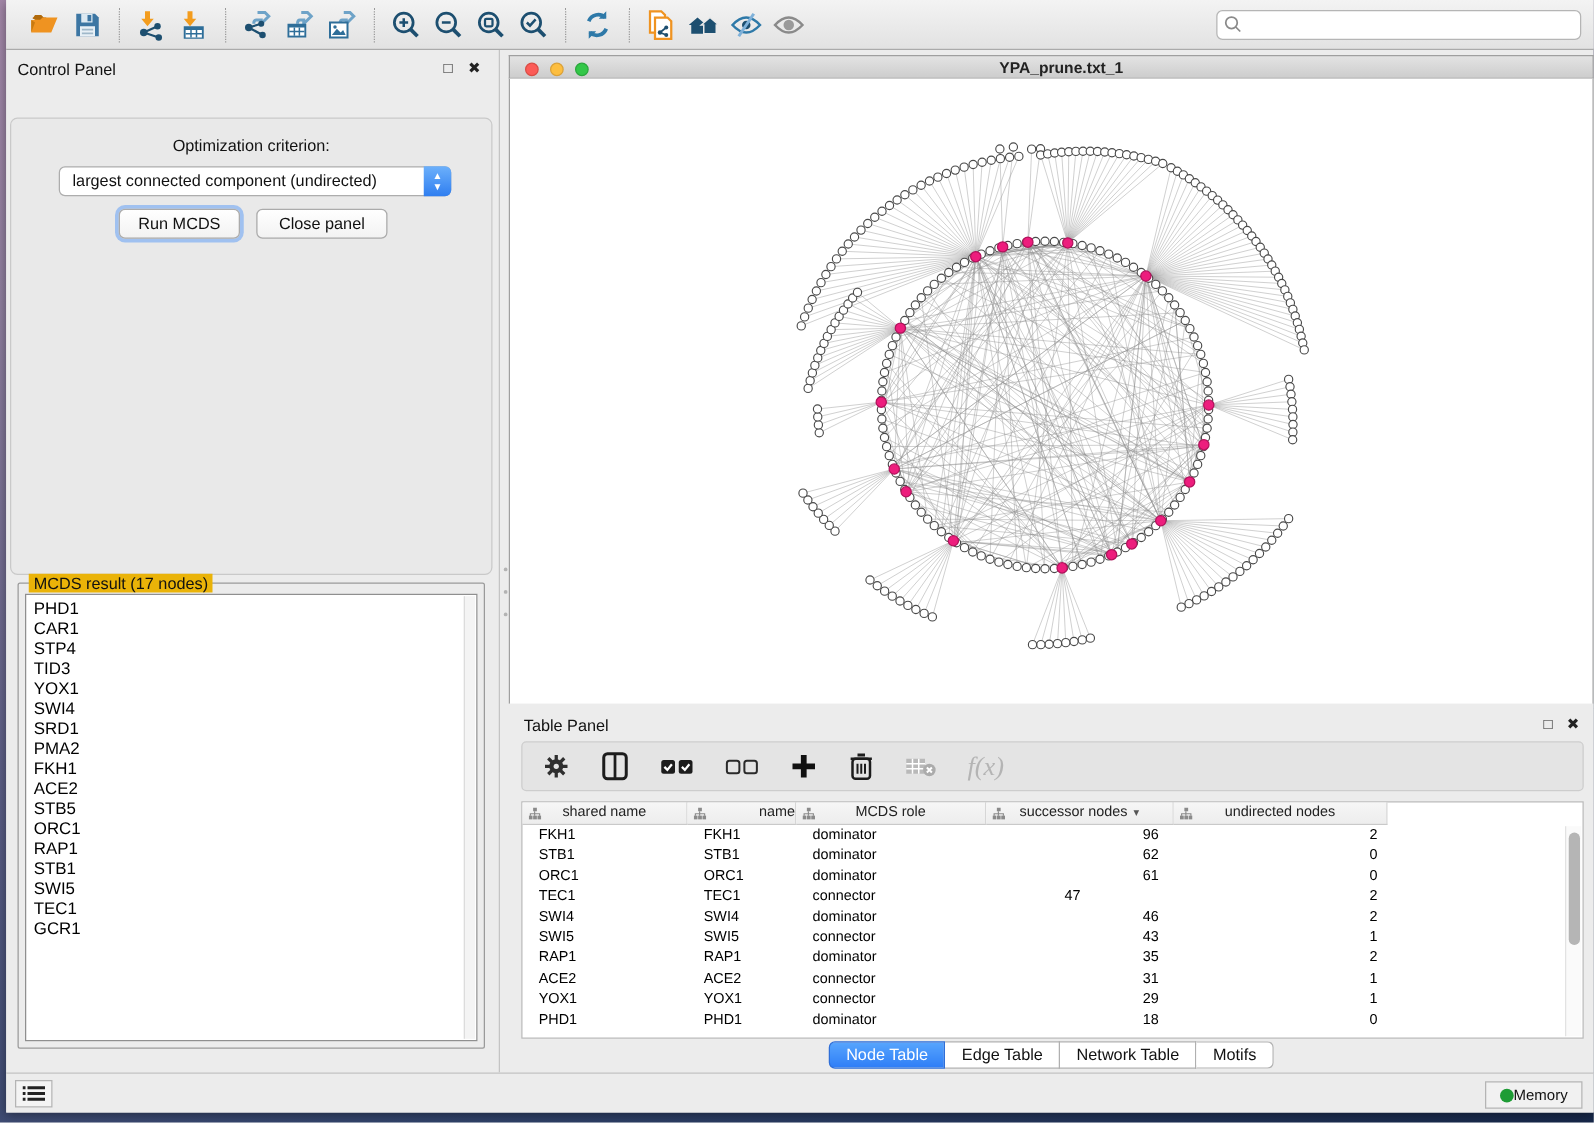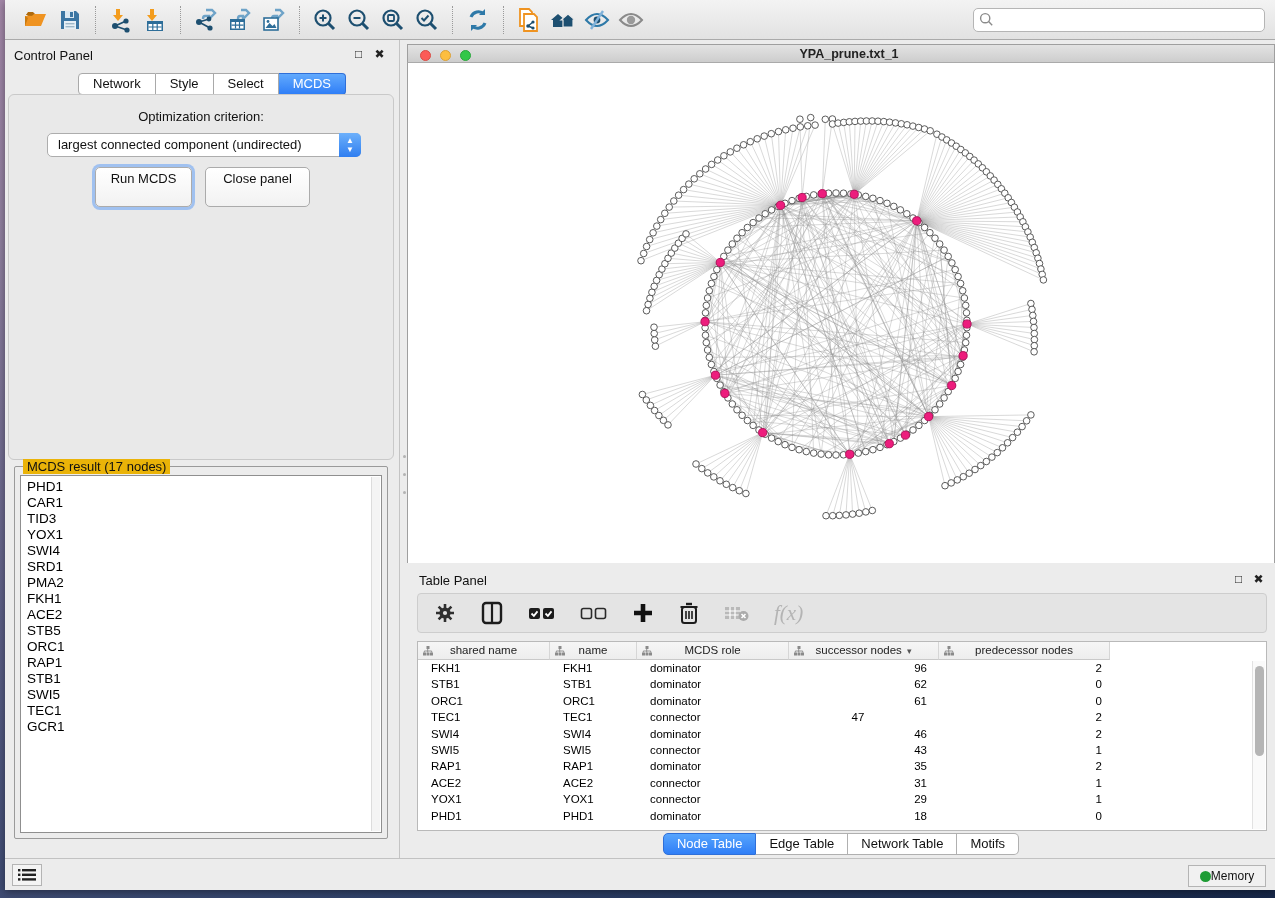--- a/index.html
+++ b/index.html
@@ -24,21 +24,21 @@
   .wingear { position:absolute; top:8px; width:13px; height:13px; font-size:12px; color:#222; text-align:center; line-height:13px; }
   #cp-tabs { position:absolute; left:73px; top:33px; height:22px; display:flex; }
   .cp-tab { height:22px; line-height:20px; padding:0 14px; font-size:13px; background:#fff; border:1px solid #a9a9a9; border-left:none; color:#111; text-align:center; }
   .cp-tab:first-child { border-left:1px solid #a9a9a9; border-radius:4px 0 0 4px; }
   .cp-tab:last-child  { border-radius:0 4px 4px 0; }
   .cp-tab.active { background:linear-gradient(#62aafd,#2f7ef7); border-color:#2f6fd8; color:#fff; }
   #cp-inner { position:absolute; left:3px; top:54px; width:386px; height:366px; background:#e9e9e9; border:1px solid #c9c9c9; border-radius:6px; }
   #opt-label { position:absolute; left:0; right:0; top:14px; text-align:center; font-size:13px; color:#111; }
   #criterion { position:absolute; left:38px; top:38px; width:314px; height:24px; background:#fff; border:1px solid #adadad; border-radius:5px; font-size:13px; line-height:22px; padding-left:10px; color:#111; }
   #criterion .stepper { position:absolute; right:-1px; top:-1px; width:22px; height:24px; border-radius:0 5px 5px 0; background:linear-gradient(#6cb0fb,#2f7ef0); color:#fff; font-size:8px; line-height:9px; text-align:center; padding-top:3px; }
-  .cp-btn { position:absolute; top:72px; height:40px; background:linear-gradient(#ffffff,#f2f2f2); border:1px solid #ababab; border-radius:5px; font-size:13px; color:#111; text-align:center; line-height:22px; }
+  .cp-btn { position:absolute; top:72px; height:24px; background:linear-gradient(#ffffff,#f2f2f2); border:1px solid #ababab; border-radius:5px; font-size:13px; color:#111; text-align:center; line-height:22px; }
   #run-btn { left:86px; width:97px; box-shadow:0 0 0 3px rgba(100,160,245,.55); }
   #close-btn { left:196px; width:105px; }
   #result-box { position:absolute; left:9px; top:426px; width:374px; height:373px; border:1px solid #9a9a9a; border-radius:2px; }
   #result-legend { position:absolute; left:8px; top:-8px; background:#eab308; padding:0 4px; font-size:13px; color:#111; }
   #result-list { position:absolute; left:5px; top:8px; right:5px; bottom:5px; background:#fff; border:1px solid #8f8f8f; overflow:hidden; }
   #result-scroll { position:absolute; right:1px; top:1px; bottom:1px; width:9px; background:#f4f4f4; border-left:1px solid #dcdcdc; }
   .mcds-item { font-size:13.5px; line-height:16px; padding-left:6px; color:#000; }
   #result-items { padding-top:3px; }
 
   
@@ -229,41 +229,36 @@
           <path d="M9.6 9.6l3.6 3.6" stroke="#8a8a8a" stroke-width="1.4"></path>
         </svg>
       <input type="text" placeholder="" style="">
     </div>
   </div>
 
   <div id="control-panel">
     <div class="panel-title">Control Panel</div>
     <div class="wingear" style="right:34px;">□</div>
     <div class="wingear" style="right:13px;">✖</div>
-    <div id="cp-tabs">
-        <div class="cp-tab">Network</div>
-        <div class="cp-tab">Style</div>
-        <div class="cp-tab">Select</div>
-        <div class="cp-tab active">MCDS</div>
-      </div>
     <div id="cp-inner">
       <div id="opt-label">Optimization criterion:</div>
       <div id="criterion">
         <span>largest connected component (undirected)</span>
         <span class="stepper">▲<br>▼</span>
       </div>
       <div class="cp-btn" id="run-btn">Run MCDS</div>
       <div class="cp-btn" id="close-btn">Close panel</div>
     </div>
     <div id="result-box">
       <div id="result-legend">MCDS result (17 nodes)</div>
       <div id="result-list">
         <div id="result-items">
             <div class="mcds-item">PHD1</div>
             <div class="mcds-item">CAR1</div>
+            <div class="mcds-item">STP4</div>
             <div class="mcds-item">TID3</div>
             <div class="mcds-item">YOX1</div>
             <div class="mcds-item">SWI4</div>
             <div class="mcds-item">SRD1</div>
             <div class="mcds-item">PMA2</div>
             <div class="mcds-item">FKH1</div>
             <div class="mcds-item">ACE2</div>
             <div class="mcds-item">STB5</div>
             <div class="mcds-item">ORC1</div>
             <div class="mcds-item">RAP1</div>
@@ -645,21 +640,21 @@
       <div id="thead">
           <div class="th" style="width: 132px;"><svg class="tree-ic" width="10" height="10" viewBox="0 0 10 10">
               <g fill="#8a8a8a">
                 <rect x="3.5" y="0" width="3" height="3"></rect>
                 <rect x="0" y="6.5" width="3" height="3"></rect>
                 <rect x="3.5" y="6.5" width="3" height="3"></rect>
                 <rect x="7" y="6.5" width="3" height="3"></rect>
                 <path d="M4.7 3v2M1.3 6.5V5h7.4v1.5M4.7 5v1.5" stroke="#8a8a8a" stroke-width="0.9" fill="none"></path>
               </g>
             </svg><span>shared name</span></div>
-          <div class="th" style="width: 87px;"><svg class="tree-ic" width="10" height="10" viewBox="0 0 10 10">
+          <div class="th" style="width: 87px; text-align: right;"><svg class="tree-ic" width="10" height="10" viewBox="0 0 10 10">
               <g fill="#8a8a8a">
                 <rect x="3.5" y="0" width="3" height="3"></rect>
                 <rect x="0" y="6.5" width="3" height="3"></rect>
                 <rect x="3.5" y="6.5" width="3" height="3"></rect>
                 <rect x="7" y="6.5" width="3" height="3"></rect>
                 <path d="M4.7 3v2M1.3 6.5V5h7.4v1.5M4.7 5v1.5" stroke="#8a8a8a" stroke-width="0.9" fill="none"></path>
               </g>
             </svg><span>name</span></div>
           <div class="th" style="width: 152px;"><svg class="tree-ic" width="10" height="10" viewBox="0 0 10 10">
               <g fill="#8a8a8a">
@@ -680,21 +675,21 @@
               </g>
             </svg><span>successor nodes</span><span class="sort">▾</span></div>
           <div class="th" style="width: 171px;"><svg class="tree-ic" width="10" height="10" viewBox="0 0 10 10">
               <g fill="#8a8a8a">
                 <rect x="3.5" y="0" width="3" height="3"></rect>
                 <rect x="0" y="6.5" width="3" height="3"></rect>
                 <rect x="3.5" y="6.5" width="3" height="3"></rect>
                 <rect x="7" y="6.5" width="3" height="3"></rect>
                 <path d="M4.7 3v2M1.3 6.5V5h7.4v1.5M4.7 5v1.5" stroke="#8a8a8a" stroke-width="0.9" fill="none"></path>
               </g>
-            </svg><span>predecessor nodes</span></div>
+            </svg><span>undirected nodes</span></div>
         </div>
       <div id="tbody">
           <div class="tr">
             <div class="td l" style="width: 132px;">FKH1</div>
             <div class="td l" style="width: 87px;">FKH1</div>
             <div class="td l" style="width: 152px;">dominator</div>
             <div class="td num" style="width: 150px; padding-right: 12px;">96</div>
             <div class="td num" style="width: 171px; padding-right: 8px;">2</div>
           </div>
           <div class="tr">

